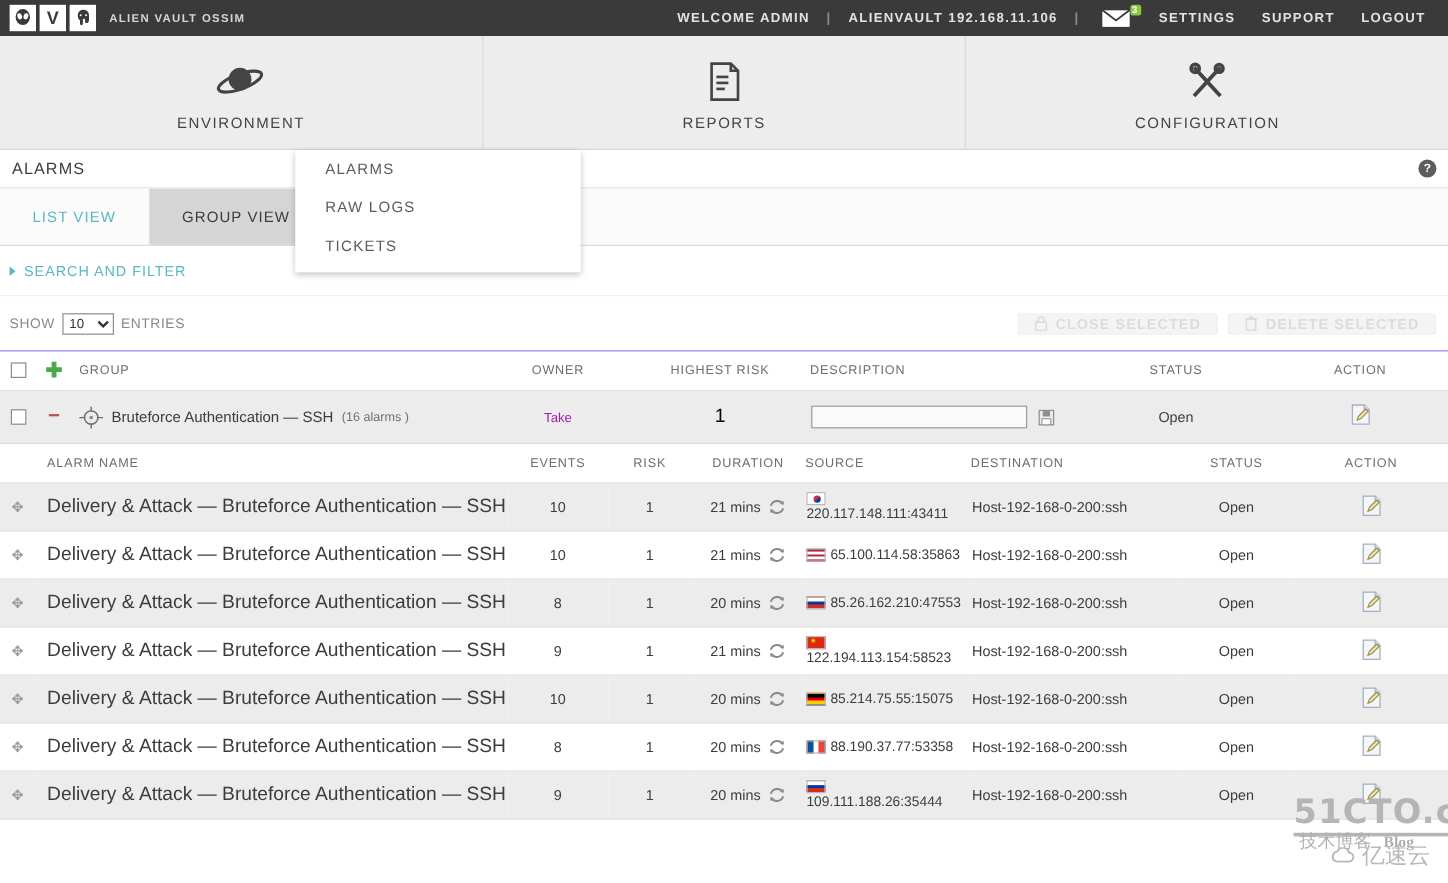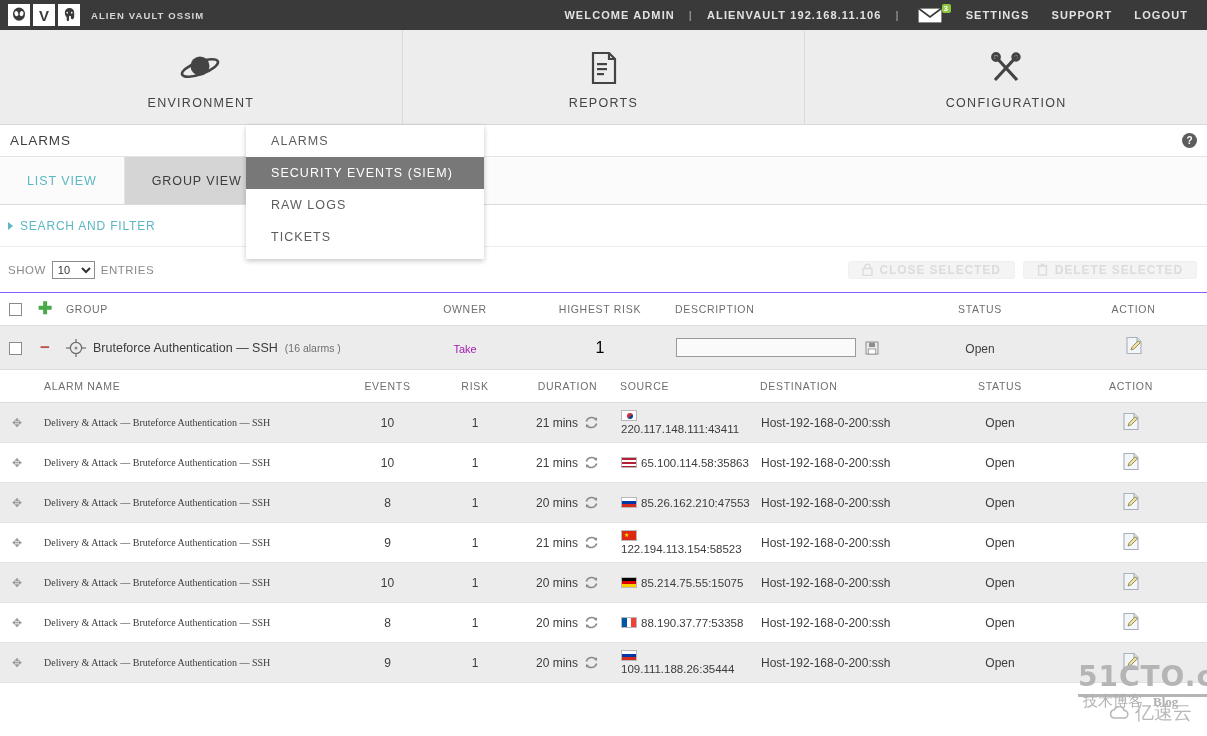--- a/index.html
+++ b/index.html
@@ -148,21 +148,21 @@
     font-family: "Liberation Sans", sans-serif; font-size: 11px; padding: 0 4px;
     vertical-align: middle;
   }
   .status-text { font-size: 12px; color: #3f3f3f; }
 
   .sub-head-tr td { border-bottom: 1px solid #dcdcdc; background: #fff; }
   .alarm-row { height: 40px; font-size: 12px; color: #3c3c3c; }
   .alarm-row.odd { background: #ececec; }
   .alarm-row.even { background: #ffffff; }
   .alarm-row td { border-bottom: 1px solid #e2e2e2; }
-  .alarm-name { padding-left: 10px; font-size: 10px; color: #3c3c3c; white-space: nowrap; font-family: Liberation Serif, serif; }
+  .alarm-name { padding-left: 10px; font-size: 16px; color: #3c3c3c; white-space: nowrap; }
   .c { text-align: center; }
   .dur-wrap { display: inline-flex; align-items: center; gap: 6px; }
   .src-cell { font-size: 11.5px; color: #3c3c3c; line-height: 14px; }
   .src-inline { display: flex; align-items: center; gap: 4px; }
   .src-stack { display: flex; flex-direction: column; align-items: flex-start; gap: 1px; }
   .dest-cell { font-size: 12px; color: #3c3c3c; white-space: nowrap; }
 
   .flag { width: 16px; height: 11px; display: inline-block; border: 1px solid #b9b9b9; flex: 0 0 auto; }
   .move-icon { color: #9a9a9a; font-size: 12px; cursor: move; }
 
@@ -256,21 +256,20 @@
             <circle cx="7" cy="6" r="3.4" fill="none" stroke="#444" stroke-width="3"></circle>
             <circle cx="27" cy="6" r="3.2" fill="none" stroke="#444" stroke-width="3"></circle>
           </svg>
       </span>
       <span class="nav-label">CONFIGURATION</span>
     </div>
   </div>
 
   <div class="dropdown">
     <div class="dd-item">ALARMS</div>
-    <div class="dd-item highlight">SECURITY EVENTS (SIEM)</div>
     <div class="dd-item">RAW LOGS</div>
     <div class="dd-item">TICKETS</div>
   </div>
 
   <div class="page-head">
     <div class="page-title">ALARMS</div>
     <div class="help-icon">?</div>
   </div>
 
   <div class="tabrow">

